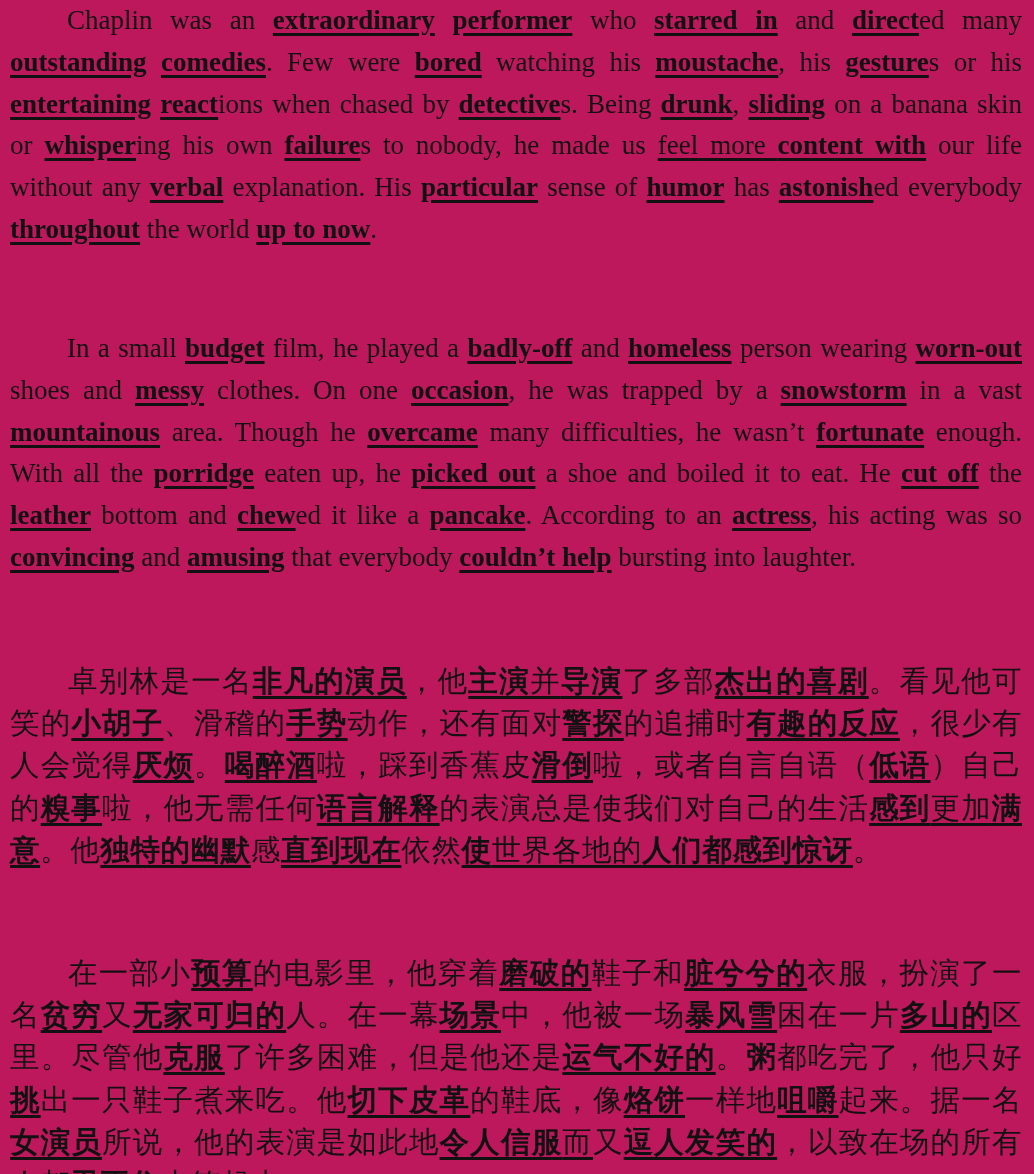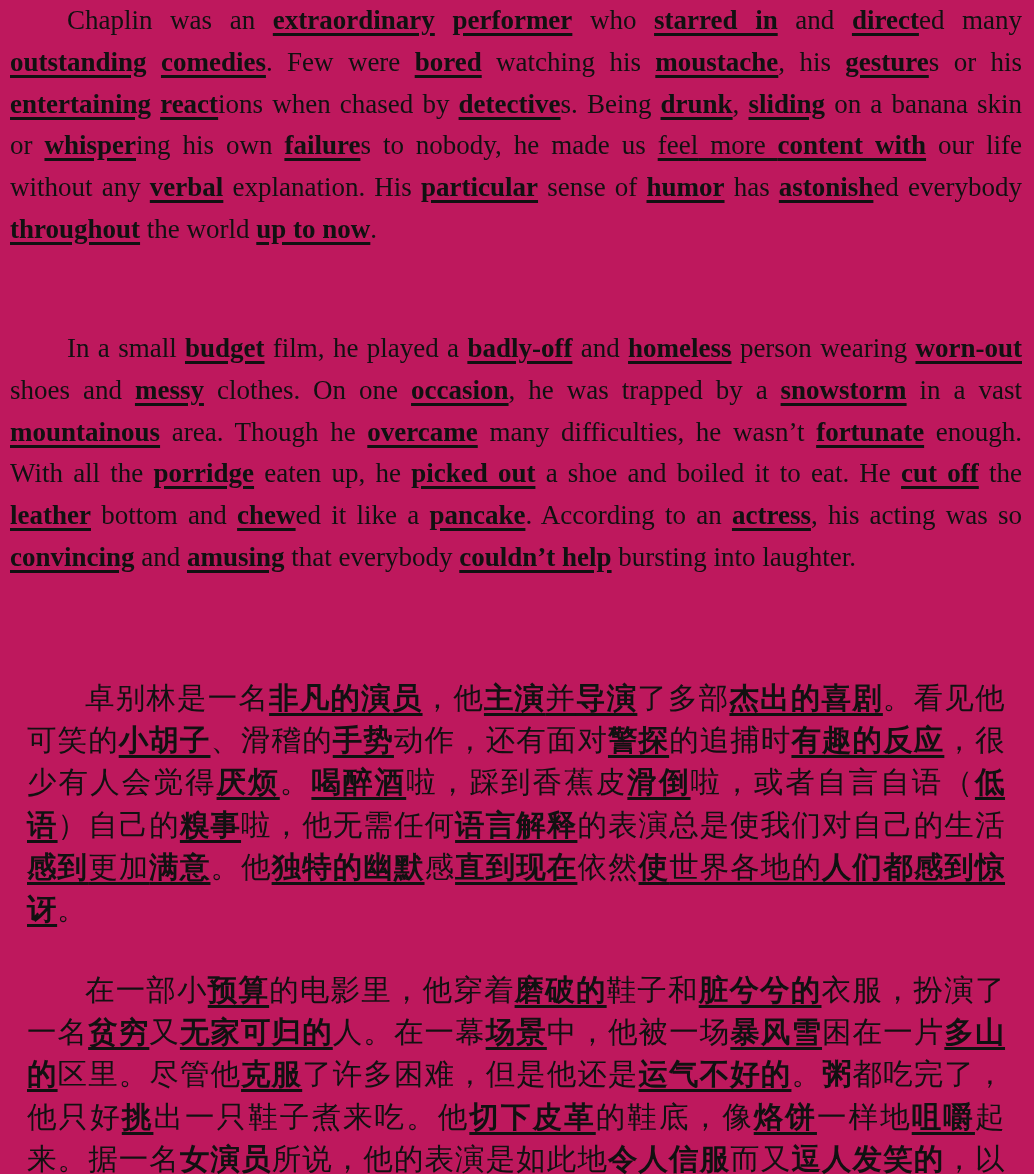--- a/index.html
+++ b/index.html
@@ -11,21 +11,21 @@
     font-size: 27px; line-height: 41.8px; text-align: justify;
     text-align-last: left;
   }
   .en p { margin: 0; text-indent: 57px; }
   .zh {
     position: absolute; left: 10px; width: 1012px;
     font-family: "DejaVu Sans", sans-serif;
     font-size: 29.5px; line-height: 42.2px; text-align: justify;
     letter-spacing: 0.6px;
   }
-  .zh p { margin: 17px; text-indent: 58px; }
+  .zh p { margin: 0; text-indent: 58px; }
   .b { font-weight: bold; }
   .u { text-decoration: underline; text-decoration-thickness: 2.5px; text-underline-offset: 4px; }
   .zh .u { text-underline-offset: 5px; }
   #p1 { top: 0px; }
   #p2 { top: 328px; }
   #z1 { top: 660px; }
   #z2 { top: 952px; }
 </style>
 </head>
 <body>

